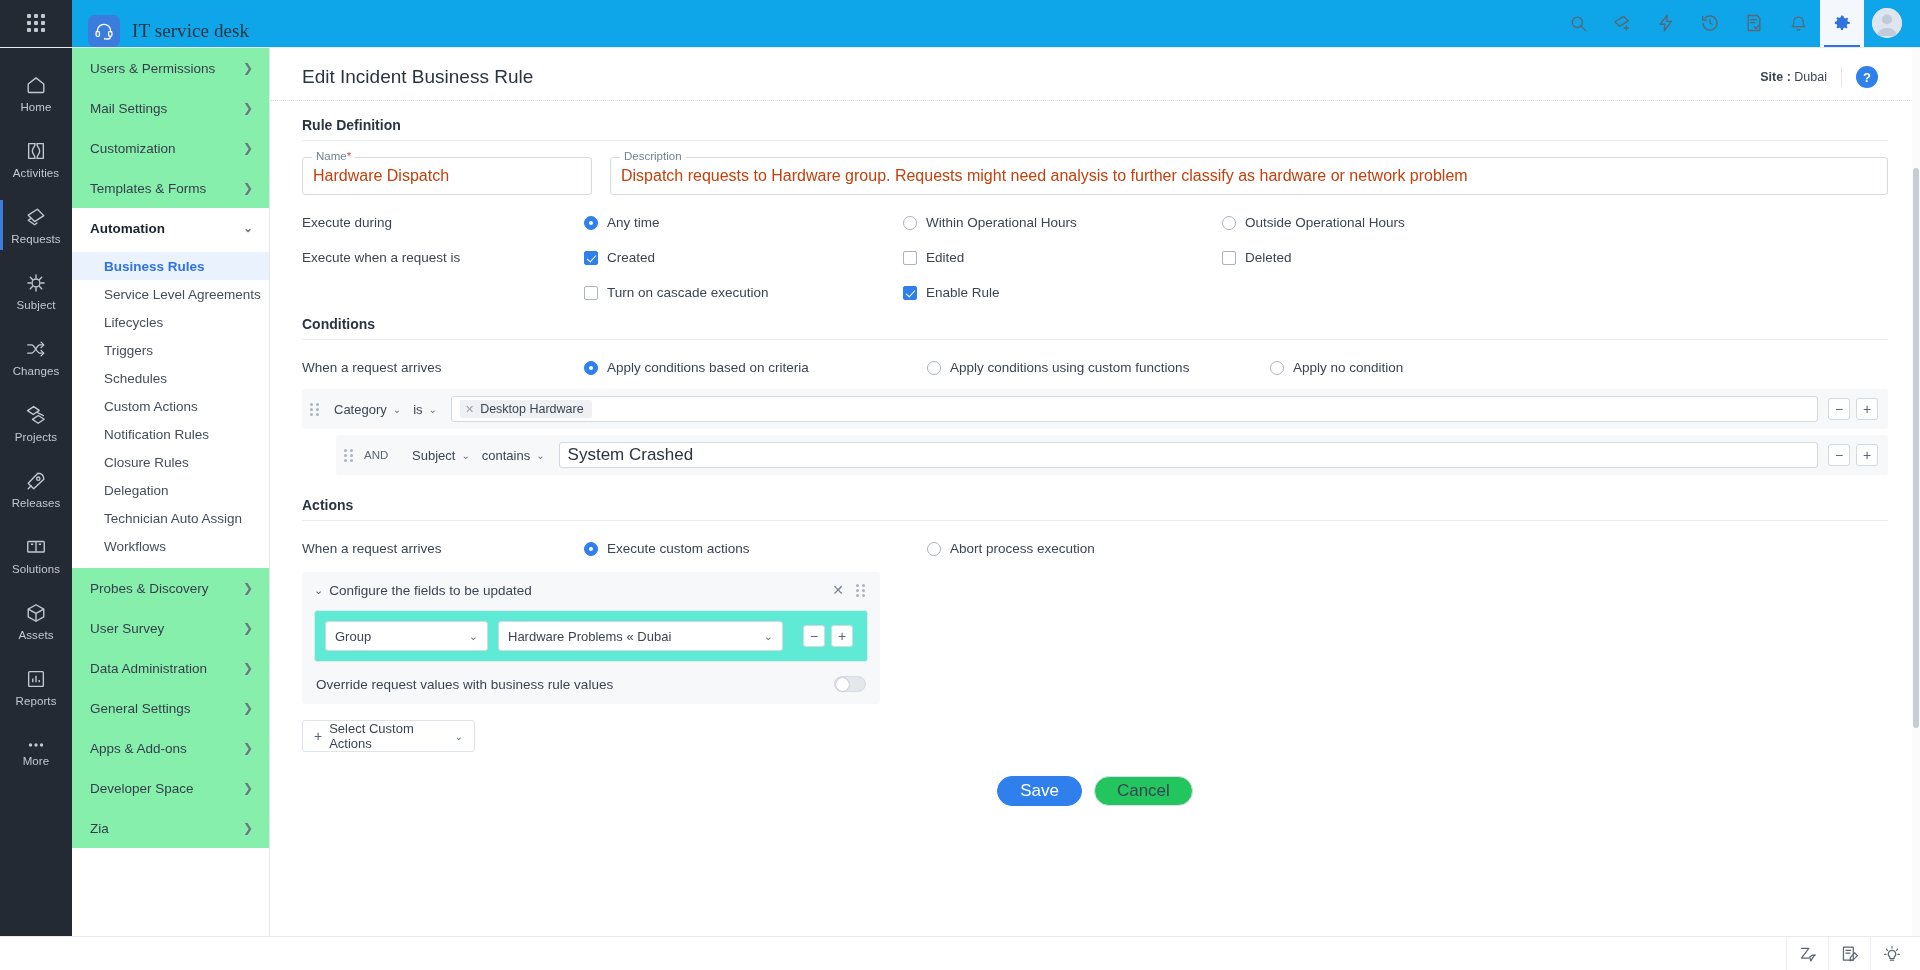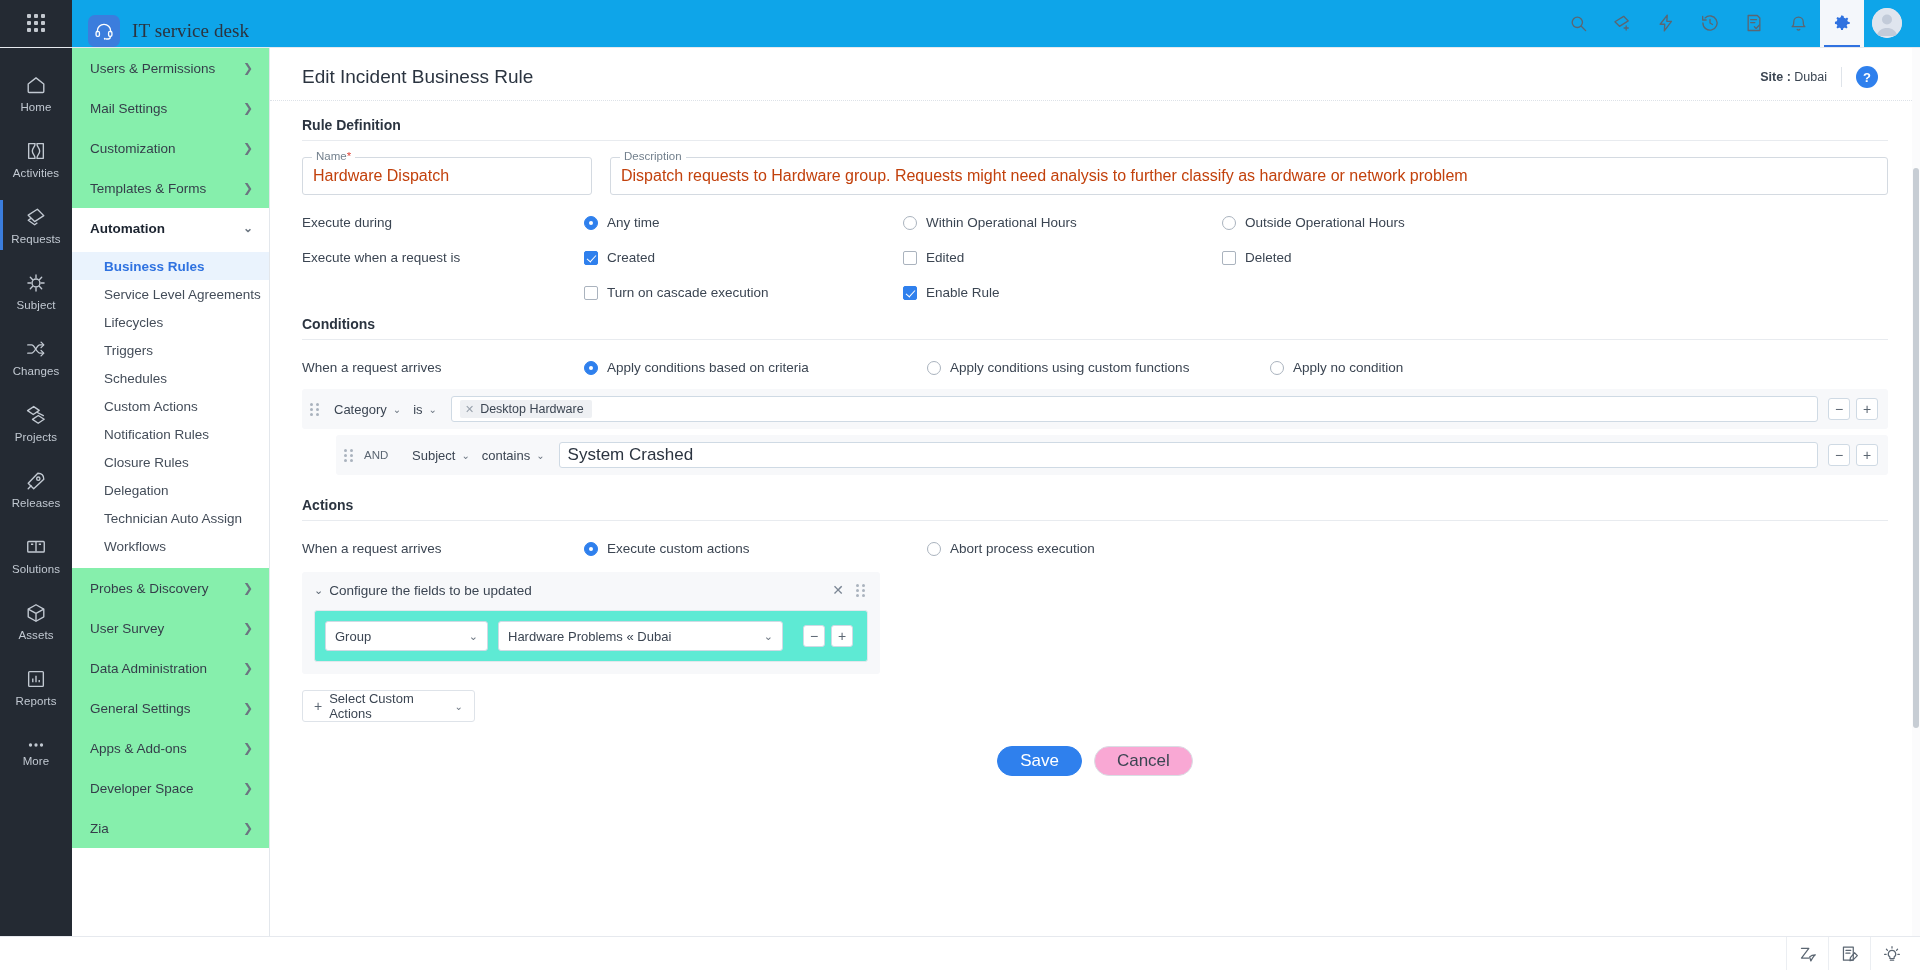--- a/index.html
+++ b/index.html
@@ -230,21 +230,21 @@
   .custom-actions-btn .cav { margin-left: auto; font-size: 10px; color: #6b7580; }
 
   .footer-btns {
     display: flex; justify-content: center; gap: 12px; padding: 24px 0 20px;
   }
   .btn {
     height: 30px; border-radius: 16px; font-size: 17px; display: flex; align-items: center;
     justify-content: center; cursor: pointer; padding: 0 22px; font-family: inherit;
   }
   .btn.primary { background: #2f80ed; color: #fff; border: 1px solid #2f80ed; }
-  .btn.ghost { background: #f9a8d4; color: #3b4552; border: 1px solid #d9dee4; }
+  .btn.ghost { background: #22c55e; color: #3b4552; border: 1px solid #d9dee4; }
 
   
   .main-sb {
     position: absolute; top: 0; right: 0; width: 8px; height: 100%; background: #fbfbfc;
   }
   .main-sb .thumb {
     position: absolute; top: 120px; left: 1px; width: 6px; height: 560px;
     background: #c7cdd4; border-radius: 3px;
   }
 
@@ -746,20 +746,24 @@
               <span class="dd w2">
                 <span>Hardware Problems « Dubai</span>
                 <span class="cav">⌄</span>
               </span>
               <span class="pm-group">
                 <span class="pm">−</span>
                 <span class="pm">+</span>
               </span>
             </div>
 
+            <div class="toggle-row">
+              <span>Override request values with business rule values</span>
+              <span class="toggle"></span>
+            </div>
           </div>
 
           <div class="custom-actions-btn">
             <span class="plus">+</span>
             <span>Select Custom Actions</span>
             <span class="cav">⌄</span>
           </div>
 
           <div class="footer-btns">
             <button class="btn primary">Save</button>

